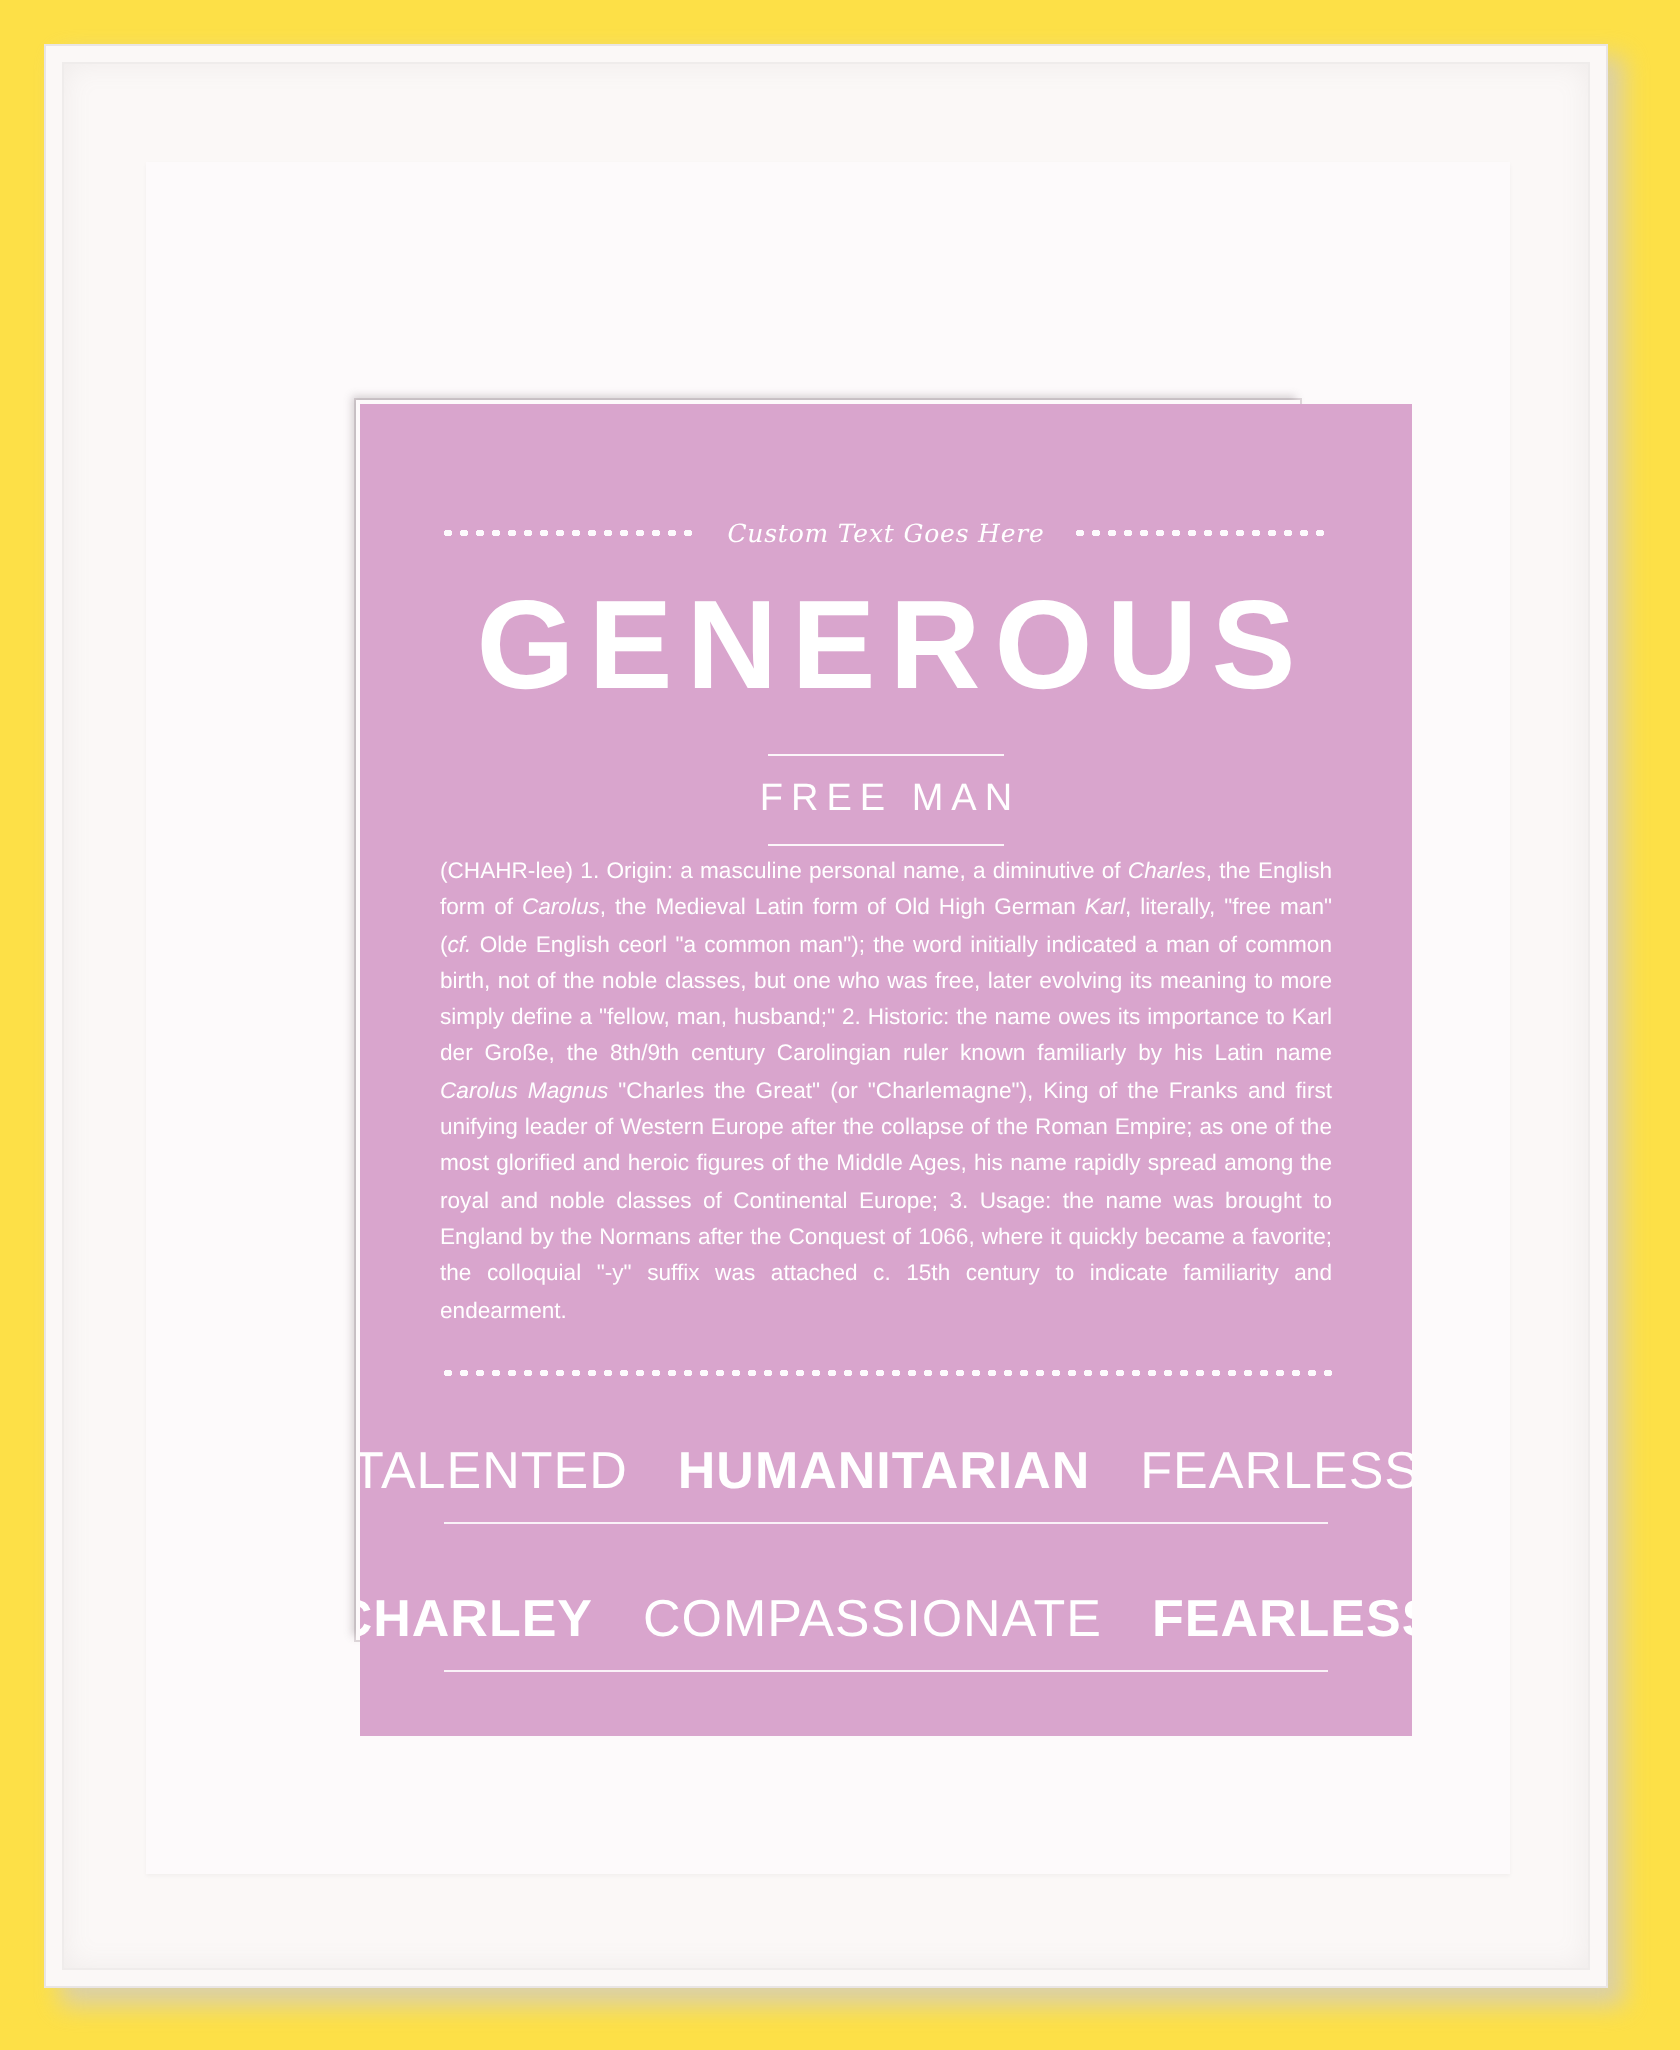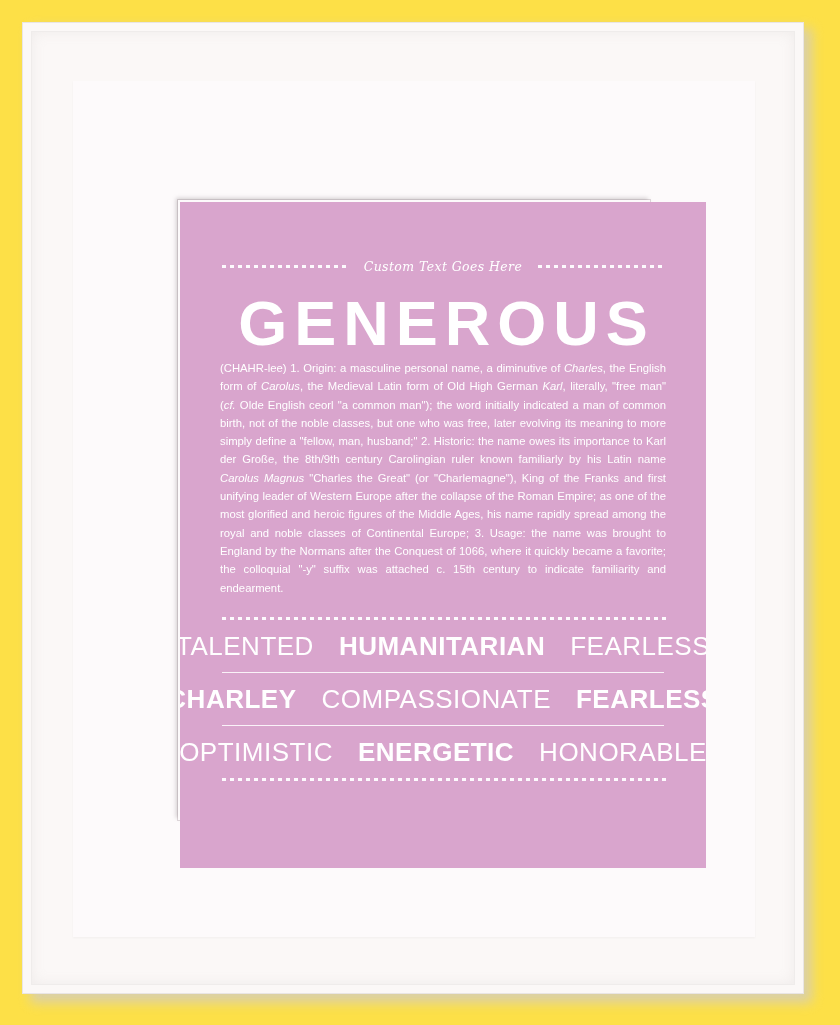--- a/index.html
+++ b/index.html
@@ -178,21 +178,21 @@
     margin: 13px 0 13px 0;
     white-space: nowrap;
   }
   .trait {
     font-family: "Liberation Sans", sans-serif;
     font-size: 26px;
     letter-spacing: .5px;
     line-height: 1;
   }
   .trait.light { font-weight: normal; }
-  .trait.bold  { font-weight: bold; }
+  .trait.bold  { font-weight: bold; margin-top: 21px; }
   .trait-rule {
     height: 1px;
     background: #ffffff;
     opacity: .85;
     margin: 0 2px;
   }
 </style>
 </head>
 <body>
 
@@ -210,20 +210,25 @@
     <div class="print" style="background: rgb(217, 165, 205); color: rgb(255, 255, 255);">
 
       <div class="top-row">
         <div class="dot-rule"></div>
         <div class="custom-text">Custom Text Goes Here</div>
         <div class="dot-rule"></div>
       </div>
 
       <div class="name">GENEROUS</div>
 
+      <div class="meaning-block">
+        <div class="thin-rule"></div>
+        <div class="meaning">FREE MAN</div>
+        <div class="thin-rule"></div>
+      </div>
 
       <div class="description">(CHAHR-lee)  1. Origin:  a masculine personal name, a diminutive of <i>Charles</i>, the English form of <i>Carolus</i>, the Medieval Latin form of Old High German <i>Karl</i>, literally, "free man" (<i>cf.</i> Olde English ceorl "a common man"); the word initially indicated a man of common birth, not of the noble classes, but one who was free, later evolving its meaning to more simply define a "fellow, man, husband;"  2. Historic:  the name owes its importance to Karl der Große, the 8th/9th century Carolingian ruler known familiarly by his Latin name <i>Carolus Magnus</i> "Charles the Great" (or "Charlemagne"), King of the Franks and first unifying leader of Western Europe after the collapse of the Roman Empire; as one of the most glorified and heroic figures of the Middle Ages, his name rapidly spread among the royal and noble classes of Continental Europe;  3. Usage:  the name was brought to England by the Normans after the Conquest of 1066, where it quickly became a favorite; the colloquial "-y" suffix was attached c. 15th century to indicate familiarity and endearment.</div>
 
       <div class="traits">
         <div class="dot-rule-wide"></div>
 
         <div class="traits-line">
           <span class="trait light">TALENTED</span>
           <span class="trait bold">HUMANITARIAN</span>
           <span class="trait light">FEARLESS</span>

